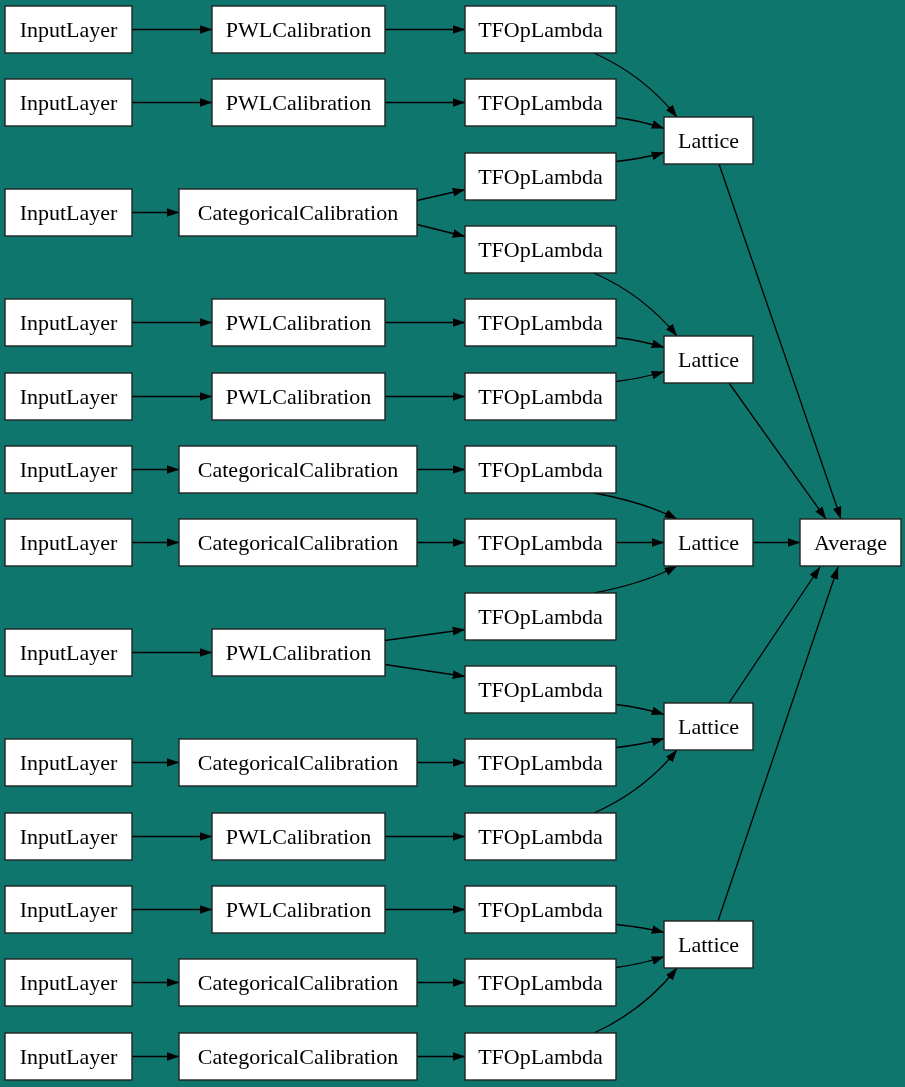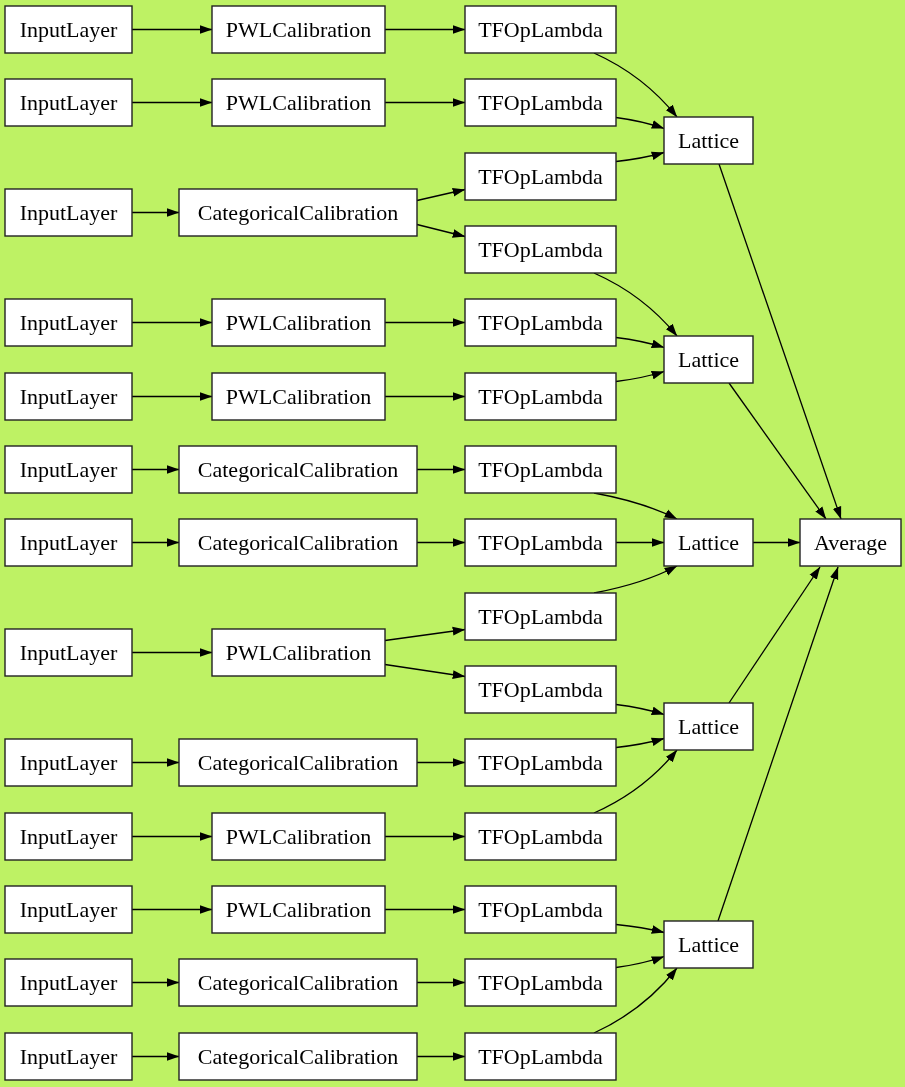--- a/index.html
+++ b/index.html
@@ -3,21 +3,21 @@
 <meta charset="utf-8">
 <style>
   html, body {
     margin: 0;
     padding: 0;
     background: #ffffff;
   }
   .canvas-wrap {
     width: 905px;
     height: 1087px;
-    background: #bef264;
+    background: #0f766e;
     position: relative;
   }
   svg { display: block; }
   .node-box {
     fill: #ffffff;
     stroke: #222222;
     stroke-width: 1.4;
   }
   .node-label {
     font-family: "Liberation Serif", "DejaVu Serif", serif;

